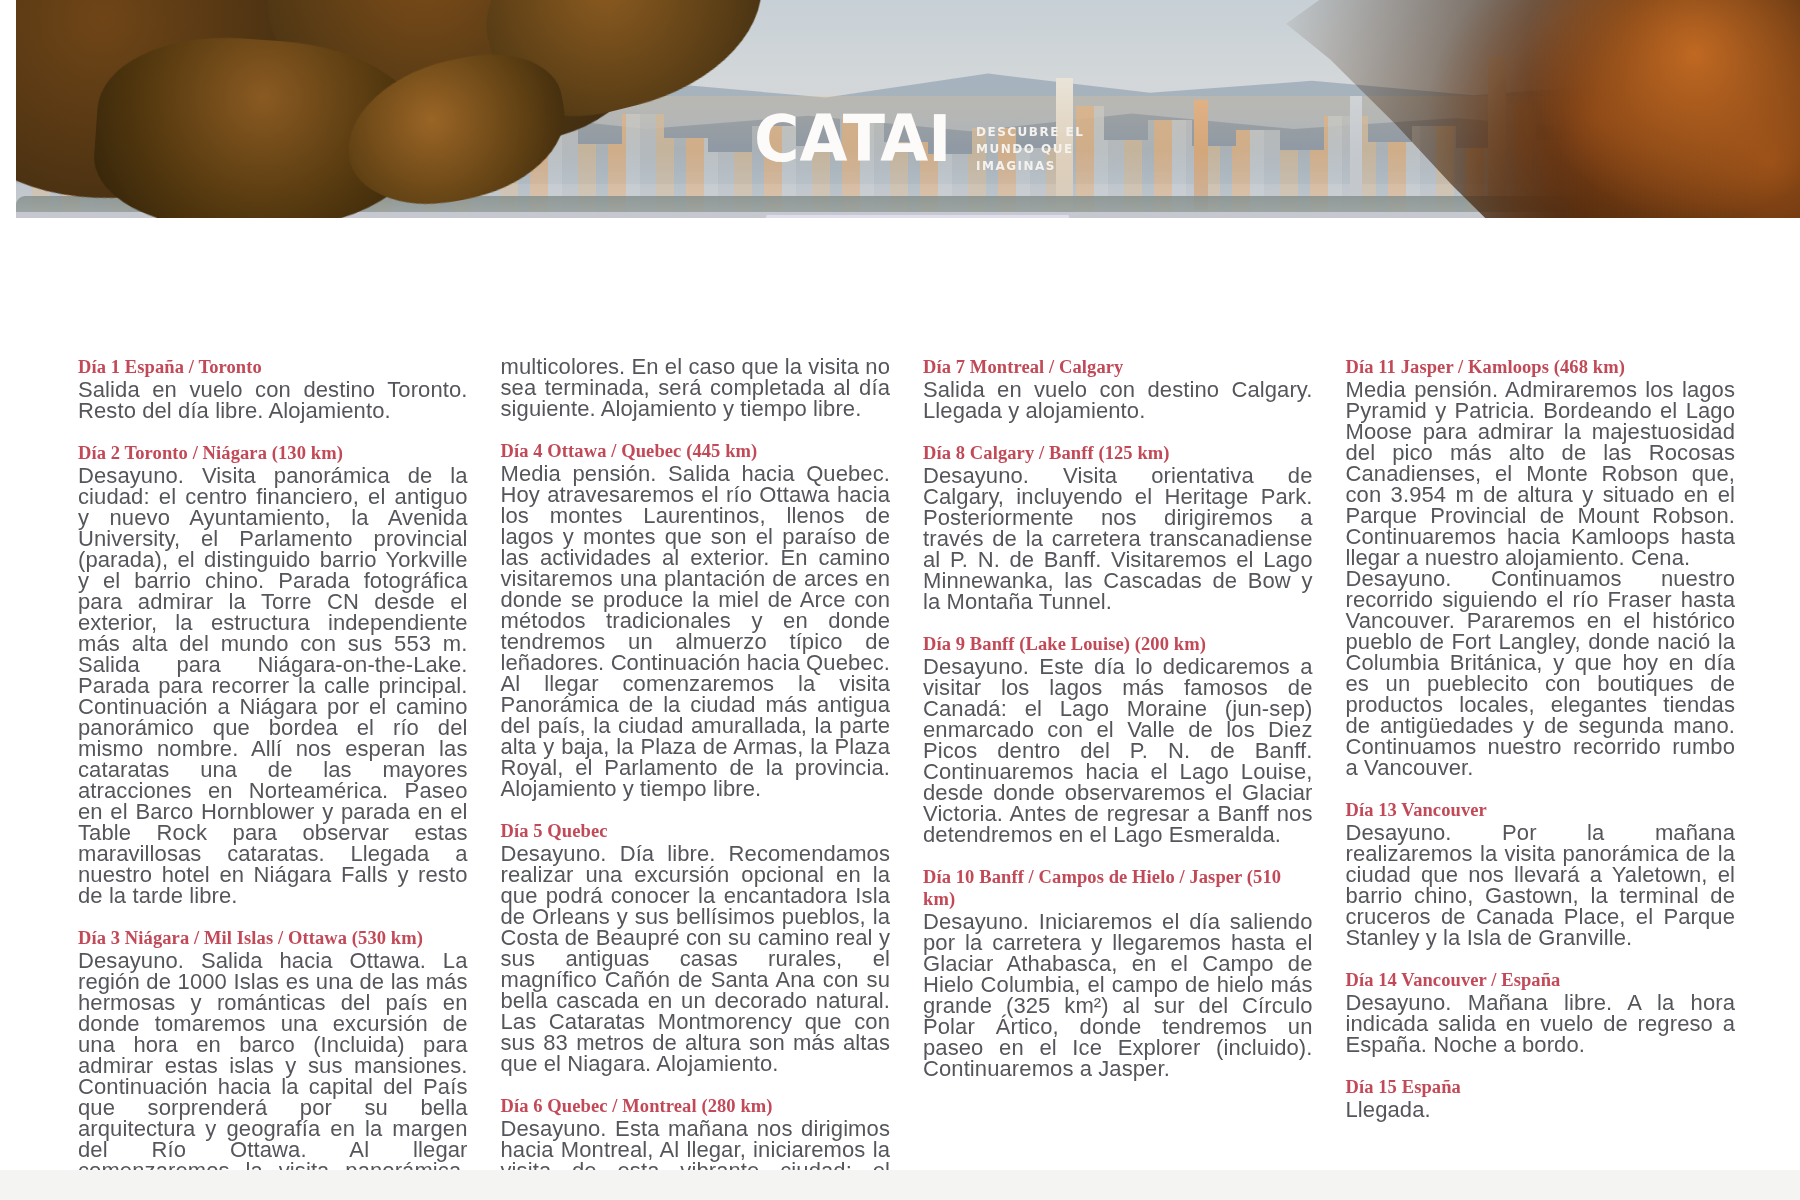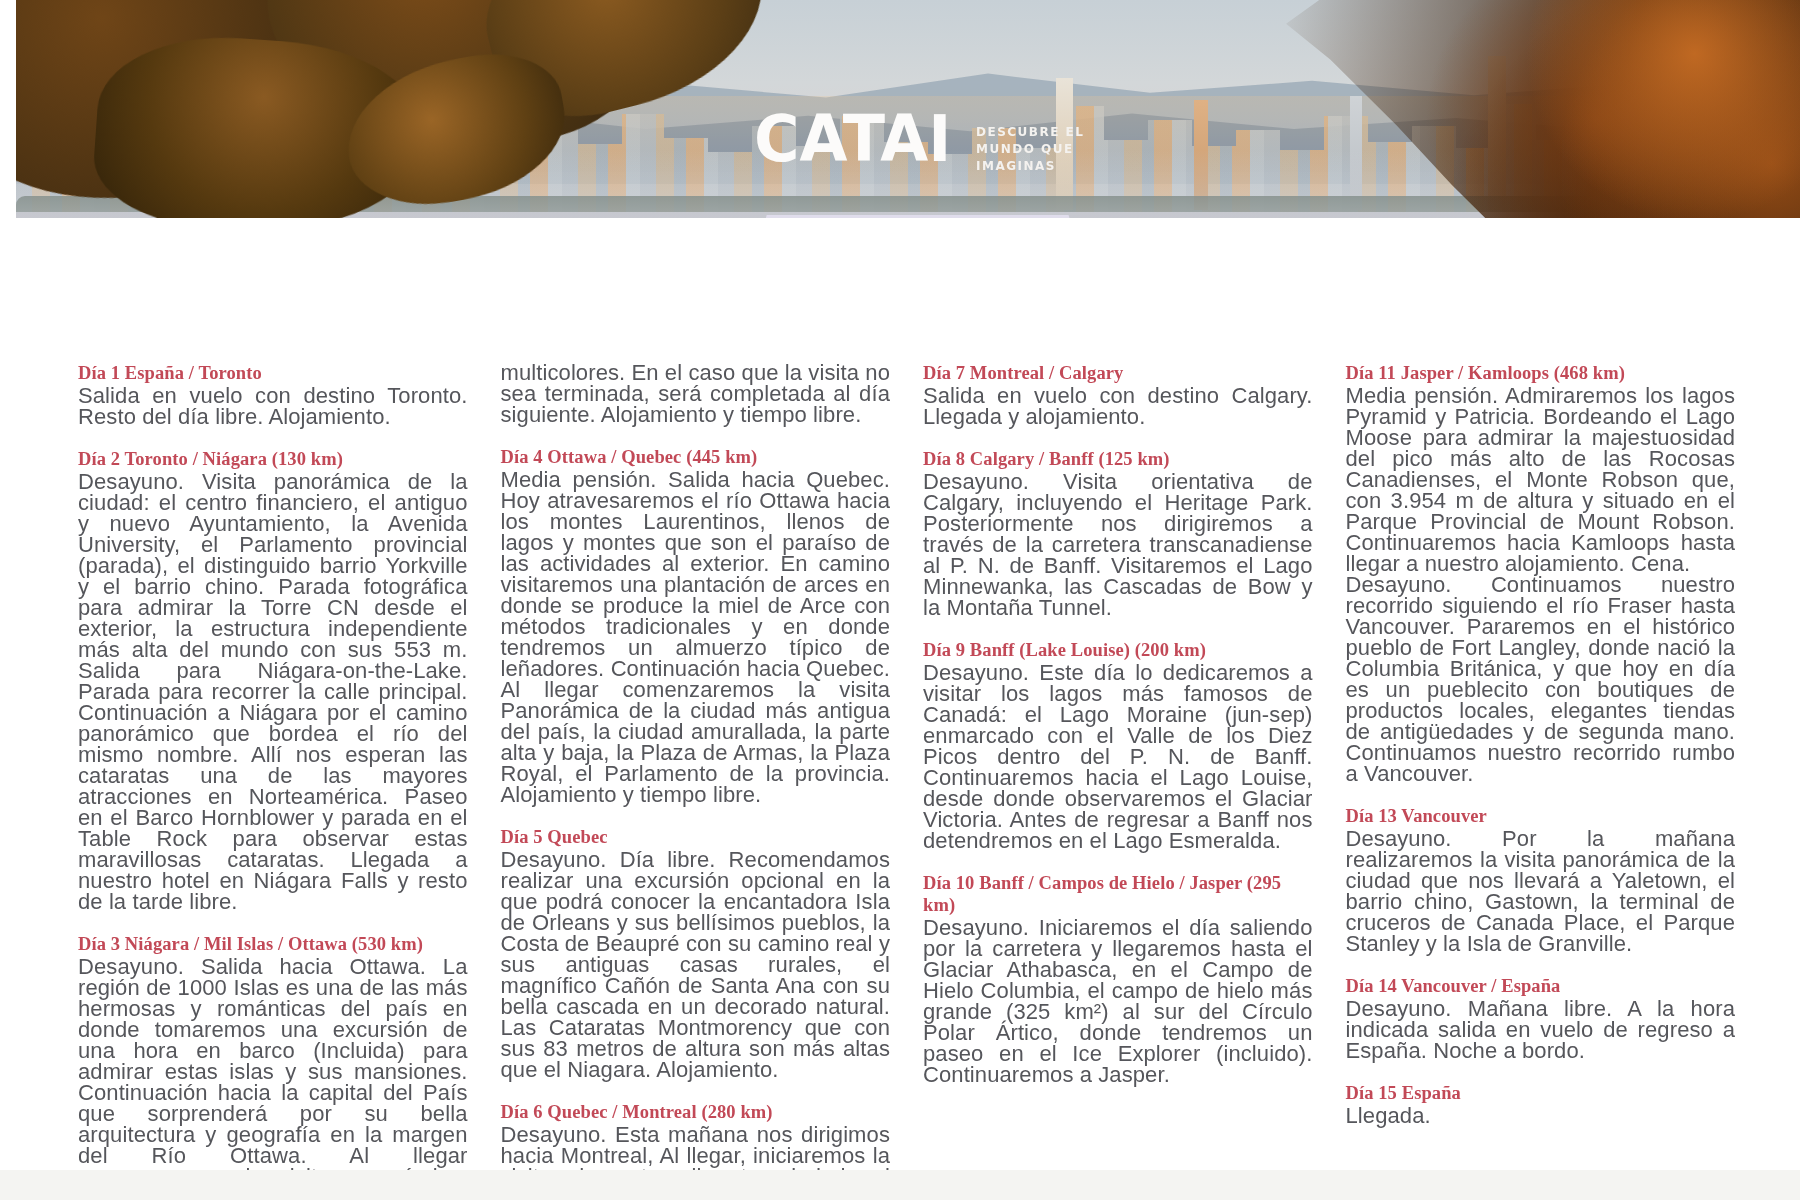--- a/index.html
+++ b/index.html
@@ -62,21 +62,21 @@
   .brand{position:absolute;left:738px;top:108px;color:#fcfbfa;
         font-family:"DejaVu Sans","Liberation Sans",sans-serif;font-weight:800;
         font-size:62px;line-height:62px;letter-spacing:0px;transform:scaleY(1.04);}
   .tagline{position:absolute;left:948px;top:124px;color:#f4f2ef;
         font-family:"DejaVu Sans","Liberation Sans",sans-serif;font-weight:700;
         font-size:12px;line-height:17px;letter-spacing:1.5px;margin-left:12px;}
 
   
   .columns{position:absolute;left:78px;top:356px;width:1657px;
         display:grid;grid-template-columns:repeat(4,1fr);column-gap:33px;}
-  .col > :first-child{margin-top:6px;}
+  .col > :first-child{margin-top:0;}
   .day-heading{font-family:"Liberation Serif","DejaVu Serif",serif;font-weight:700;
         font-size:18.5px;line-height:22px;color:#c24957;margin:21px 0 1px 0;letter-spacing:.1px;}
   .body-text{font-size:22px;line-height:21px;color:#55565b;margin:0;
         text-align:justify;letter-spacing:.1px;}
 
   .bottom-band{position:absolute;left:0;bottom:0;width:1800px;height:30px;background:#f4f4f2;}
 </style>
 </head>
 <body>
 
@@ -132,21 +132,21 @@
       <p class="body-text">Desayuno. Esta mañana nos dirigimos hacia Montreal, Al llegar, iniciaremos la visita de esta vibrante ciudad: el Complejo Olímpico (parada fotográfica), la calle St-Laurent, el barrio</p>
     </div>
 
     <div class="col">
       <h3 class="day-heading">Día 7 Montreal / Calgary</h3>
       <p class="body-text">Salida en vuelo con destino Calgary. Llegada y alojamiento.</p>
       <h3 class="day-heading">Día 8 Calgary / Banff (125 km)</h3>
       <p class="body-text">Desayuno. Visita orientativa de Calgary, incluyendo el Heritage Park. Posteriormente nos dirigiremos a través de la carretera transcanadiense al P. N. de Banff. Visitaremos el Lago Minnewanka, las Cascadas de Bow y la Montaña Tunnel.</p>
       <h3 class="day-heading">Día 9 Banff (Lake Louise) (200 km)</h3>
       <p class="body-text">Desayuno. Este día lo dedicaremos a visitar los lagos más famosos de Canadá: el Lago Moraine (jun-sep) enmarcado con el Valle de los Diez Picos dentro del P. N. de Banff. Continuaremos hacia el Lago Louise, desde donde observaremos el Glaciar Victoria. Antes de regresar a Banff nos detendremos en el Lago Esmeralda.</p>
-      <h3 class="day-heading">Día 10 Banff / Campos de Hielo / Jasper (295 km)</h3>
+      <h3 class="day-heading">Día 10 Banff / Campos de Hielo / Jasper (510 km)</h3>
       <p class="body-text">Desayuno. Iniciaremos el día saliendo por la carretera y llegaremos hasta el Glaciar Athabasca, en el Campo de Hielo Columbia, el campo de hielo más grande (325 km²) al sur del Círculo Polar Ártico, donde tendremos un paseo en el Ice Explorer (incluido). Continuaremos a Jasper.</p>
     </div>
 
     <div class="col">
       <h3 class="day-heading">Día 11 Jasper / Kamloops (468 km)</h3>
       <p class="body-text">Media pensión. Admiraremos los lagos Pyramid y Patricia. Bordeando el Lago Moose para admirar la majestuosidad del pico más alto de las Rocosas Canadienses, el Monte Robson que, con 3.954 m de altura y situado en el Parque Provincial de Mount Robson. Continuaremos hacia Kamloops hasta llegar a nuestro alojamiento. Cena.</p>
       <p class="body-text">Desayuno. Continuamos nuestro recorrido siguiendo el río Fraser hasta Vancouver. Pararemos en el histórico pueblo de Fort Langley, donde nació la Columbia Británica, y que hoy en día es un pueblecito con boutiques de productos locales, elegantes tiendas de antigüedades y de segunda mano. Continuamos nuestro recorrido rumbo a Vancouver.</p>
       <h3 class="day-heading">Día 13 Vancouver</h3>
       <p class="body-text">Desayuno. Por la mañana realizaremos la visita panorámica de la ciudad que nos llevará a Yaletown, el barrio chino, Gastown, la terminal de cruceros de Canada Place, el Parque Stanley y la Isla de Granville.</p>
       <h3 class="day-heading">Día 14 Vancouver / España</h3>

